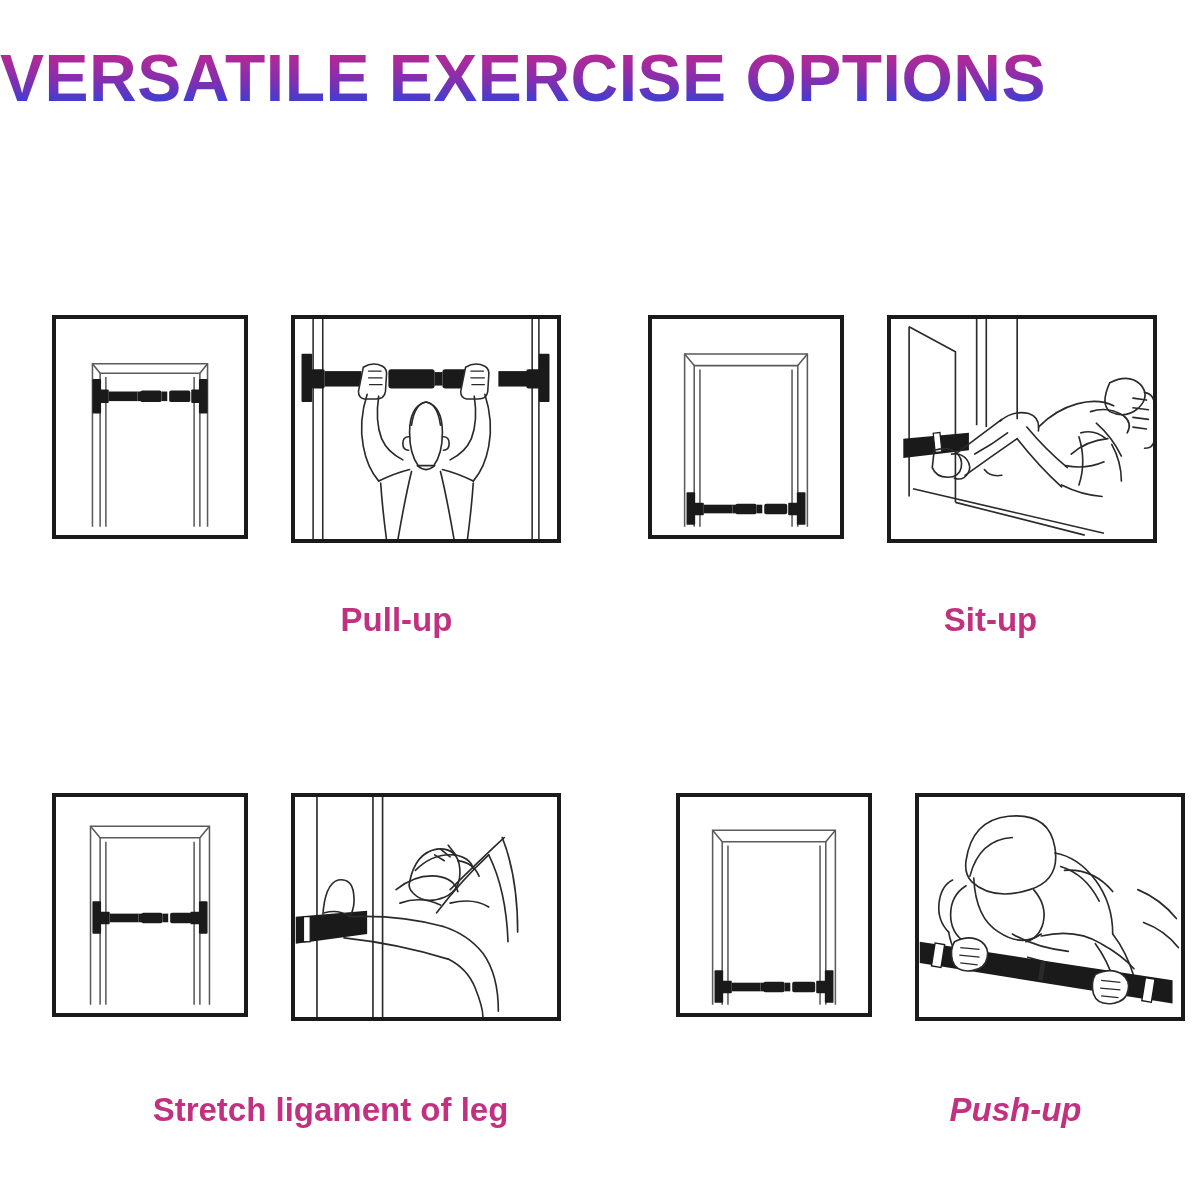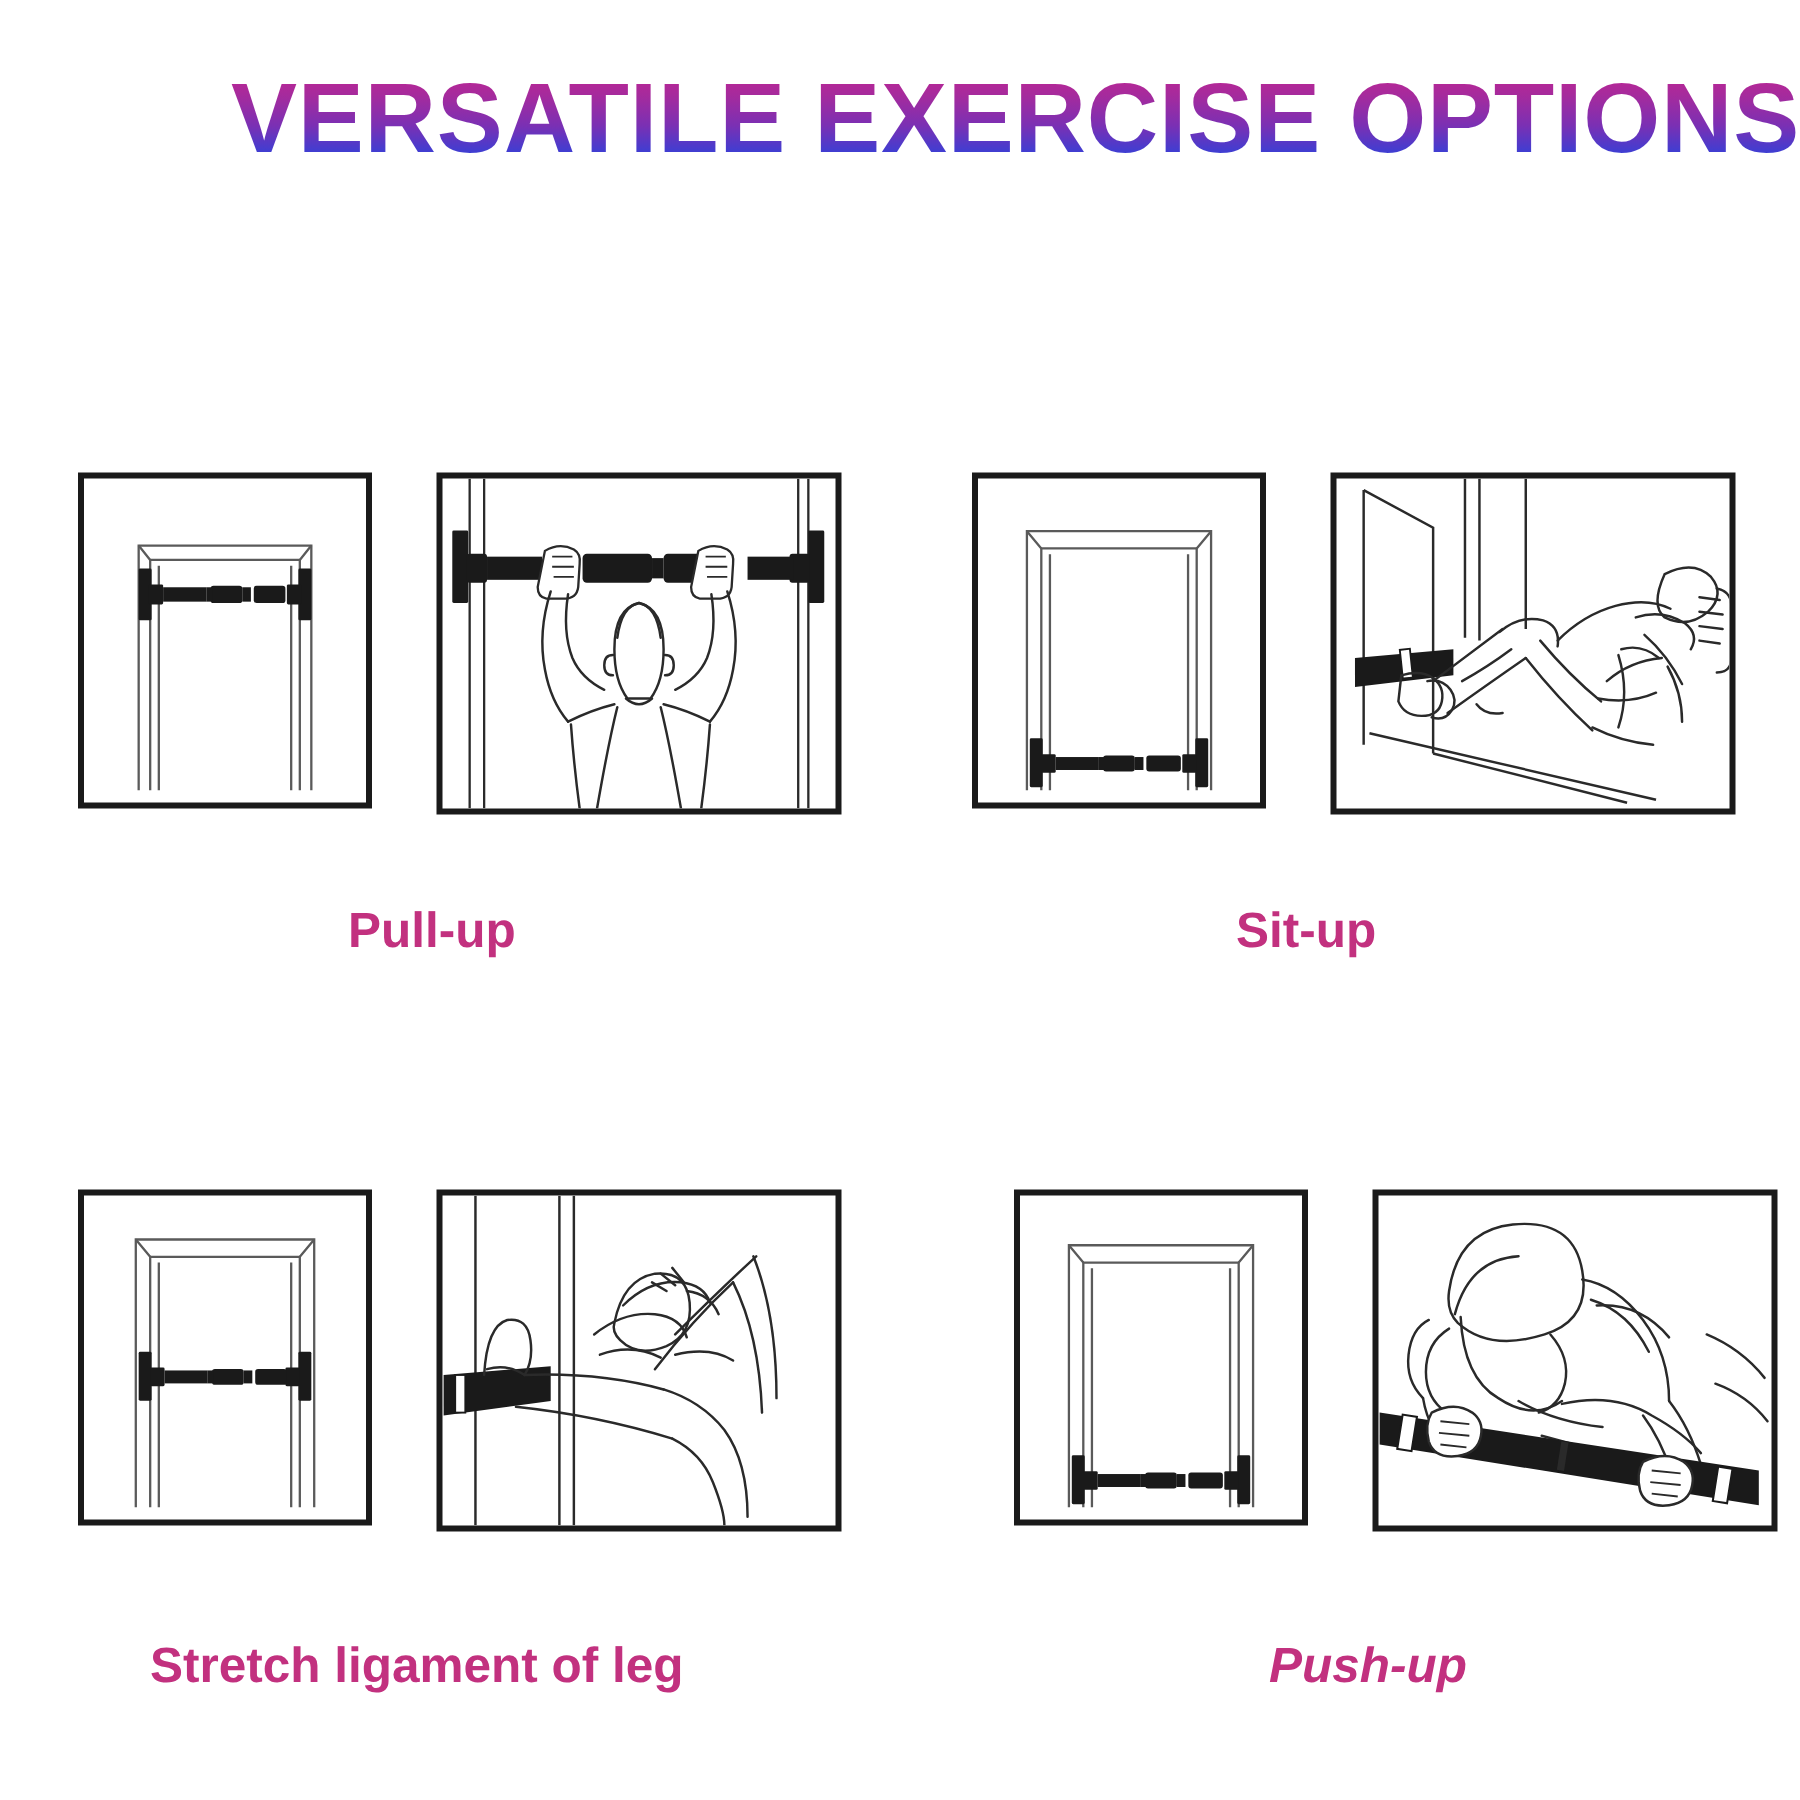--- a/index.html
+++ b/index.html
@@ -22,21 +22,21 @@
     height: 1200px;
     background: #ffffff;
   }
 
   
   .title-wrap {
     position: absolute;
     left: 0;
     top: 44px;
     width: 1200px;
-    text-align: right;
+    text-align: left;
   }
   .title {
     display: inline-block;
     font-family: "Liberation Sans", "DejaVu Sans", sans-serif;
     font-size: 66px;
     font-weight: bold;
     letter-spacing: 0.5px;
     line-height: 1.05;
     background: linear-gradient(180deg, #C6248F 0%, #A32B9E 30%, #7A30B4 58%, #3B3FD4 85%, #2F43E0 100%);
     -webkit-background-clip: text;
@@ -49,20 +49,21 @@
   
   .grid {
     position: absolute;
     left: 0;
     top: 0;
     width: 1200px;
     height: 1200px;
   }
   .exercise-block {
     position: absolute;
+    text-align: center;
   }
   .panels {
     position: relative;
     display: flex;
     align-items: flex-start;
   }
   .panel {
     border: 4px solid #1a1a1a;
     background: #ffffff;
     box-sizing: border-box;

